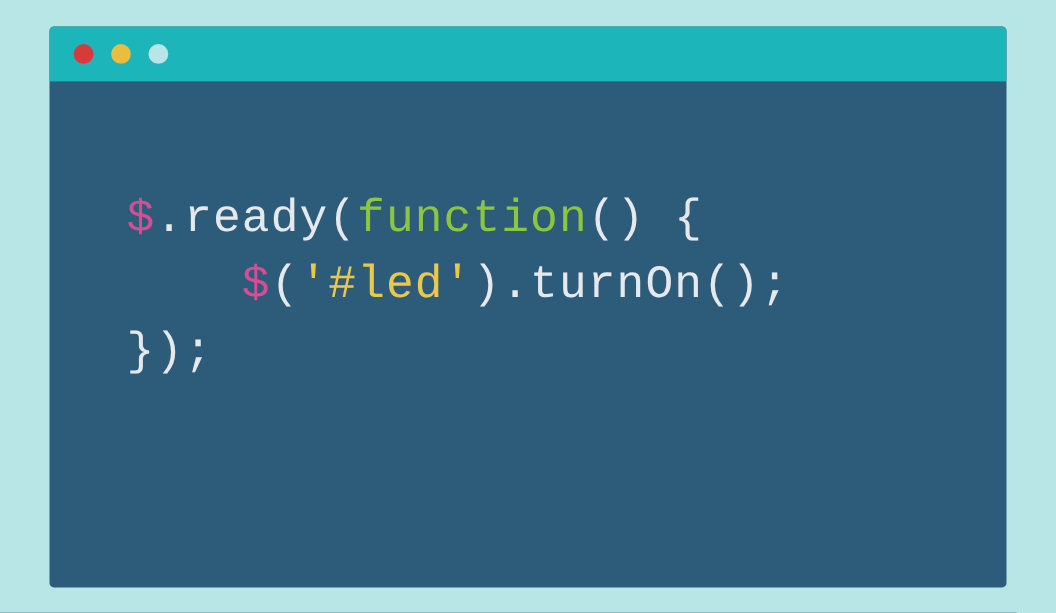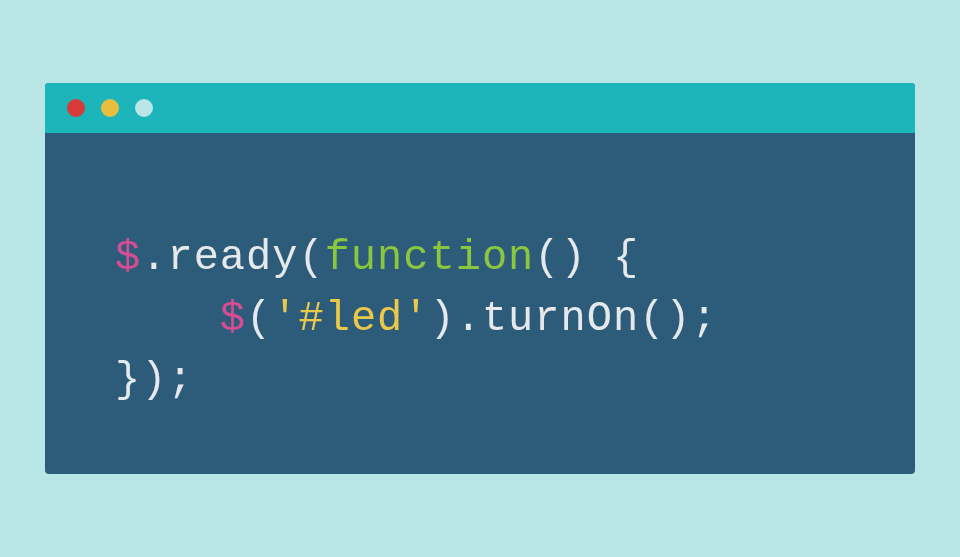--- a/index.html
+++ b/index.html
@@ -6,21 +6,21 @@
   html, body { width: 960px; height: 557px; overflow: hidden; }
   body {
     background: #b8e5e5;
     display: flex;
     align-items: center;
     justify-content: center;
     font-family: 'Courier New', Courier, monospace;
   }
   .window {
     width: 870px;
-    height: 391px;
+    height: 510px;
     background: #2d5c7a;
     border-radius: 4px;
     overflow: hidden;
     display: flex;
     flex-direction: column;
   }
   .titlebar {
     height: 50px;
     background: #1cb5ba;
     display: flex;

